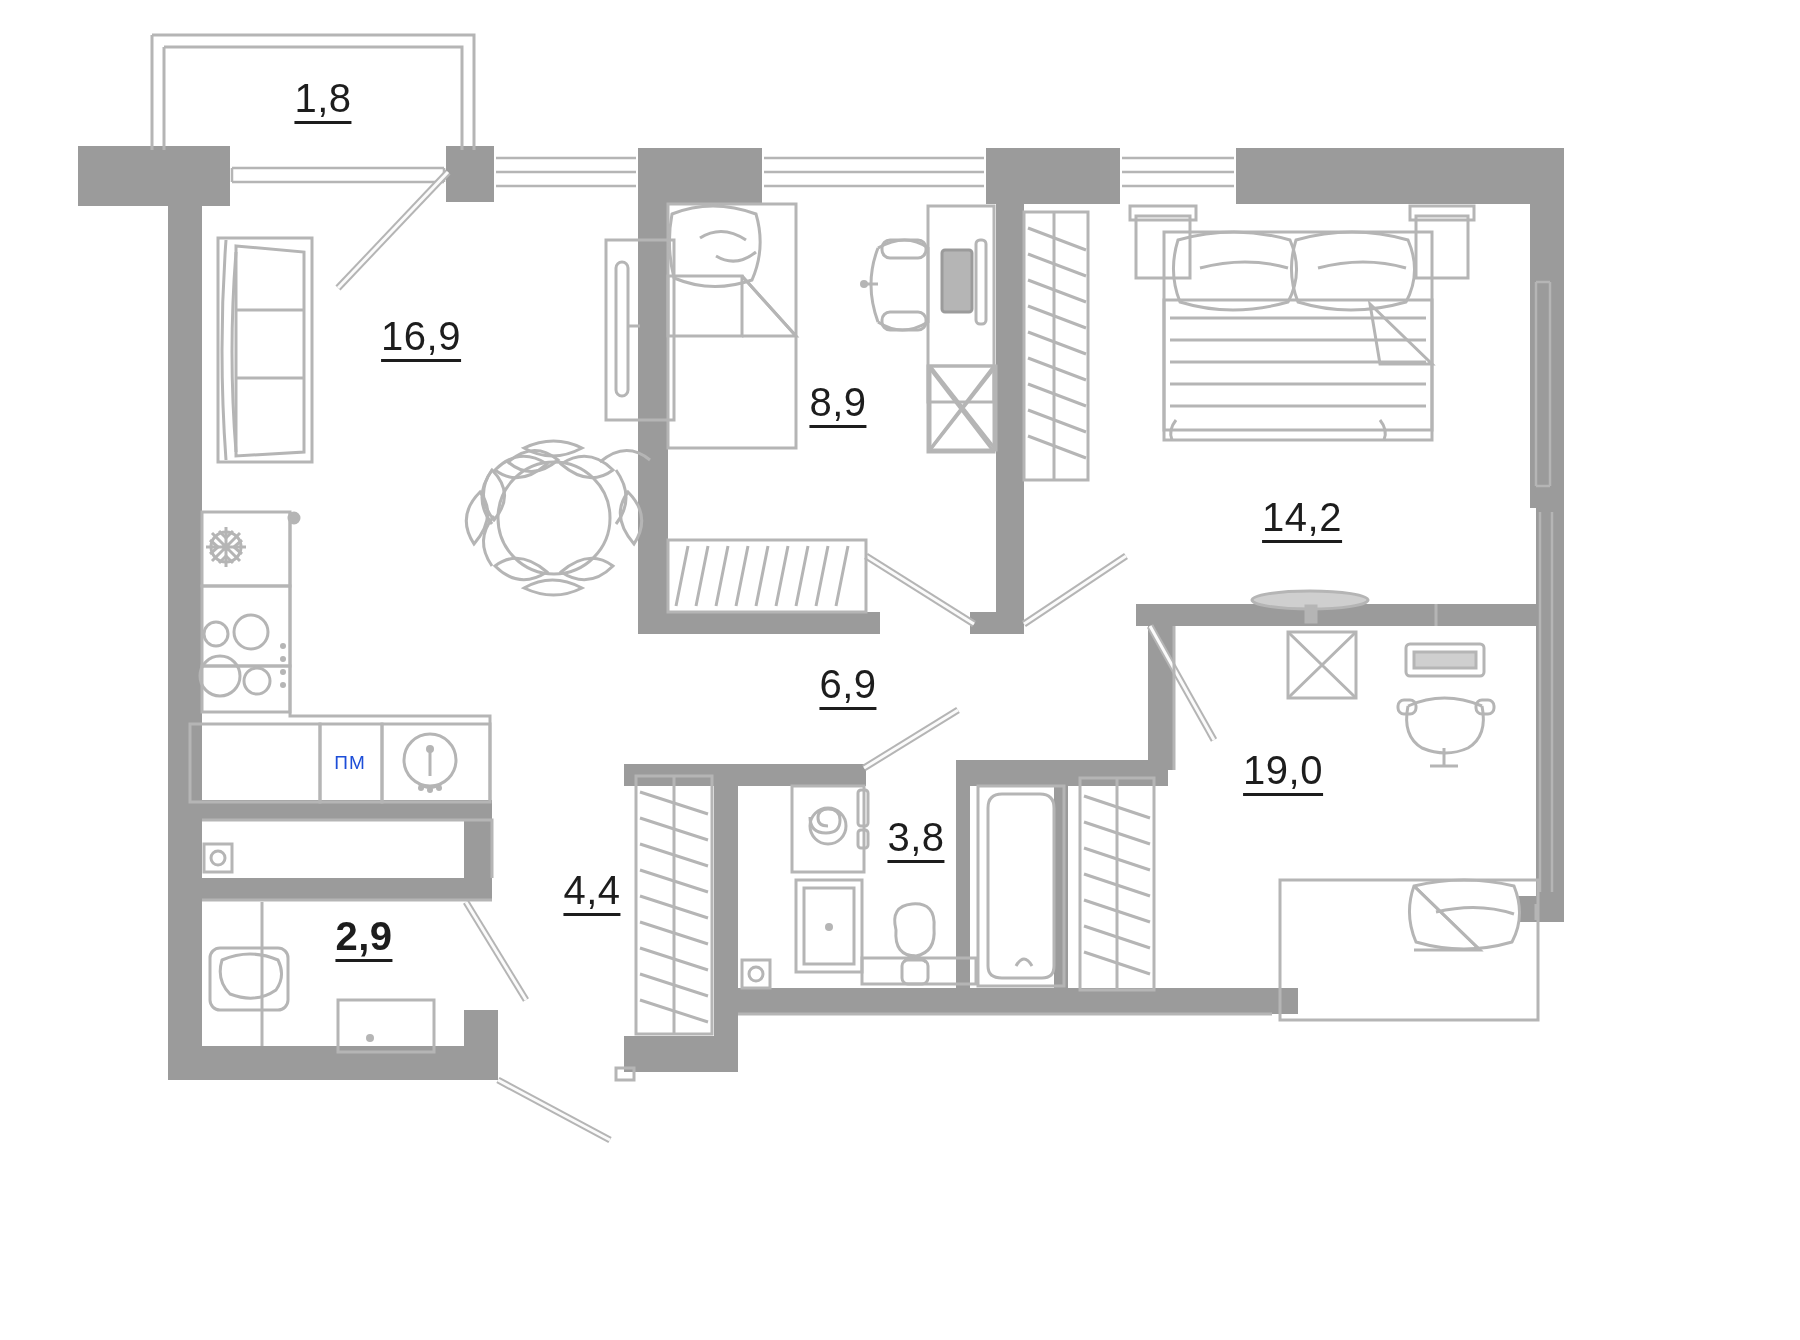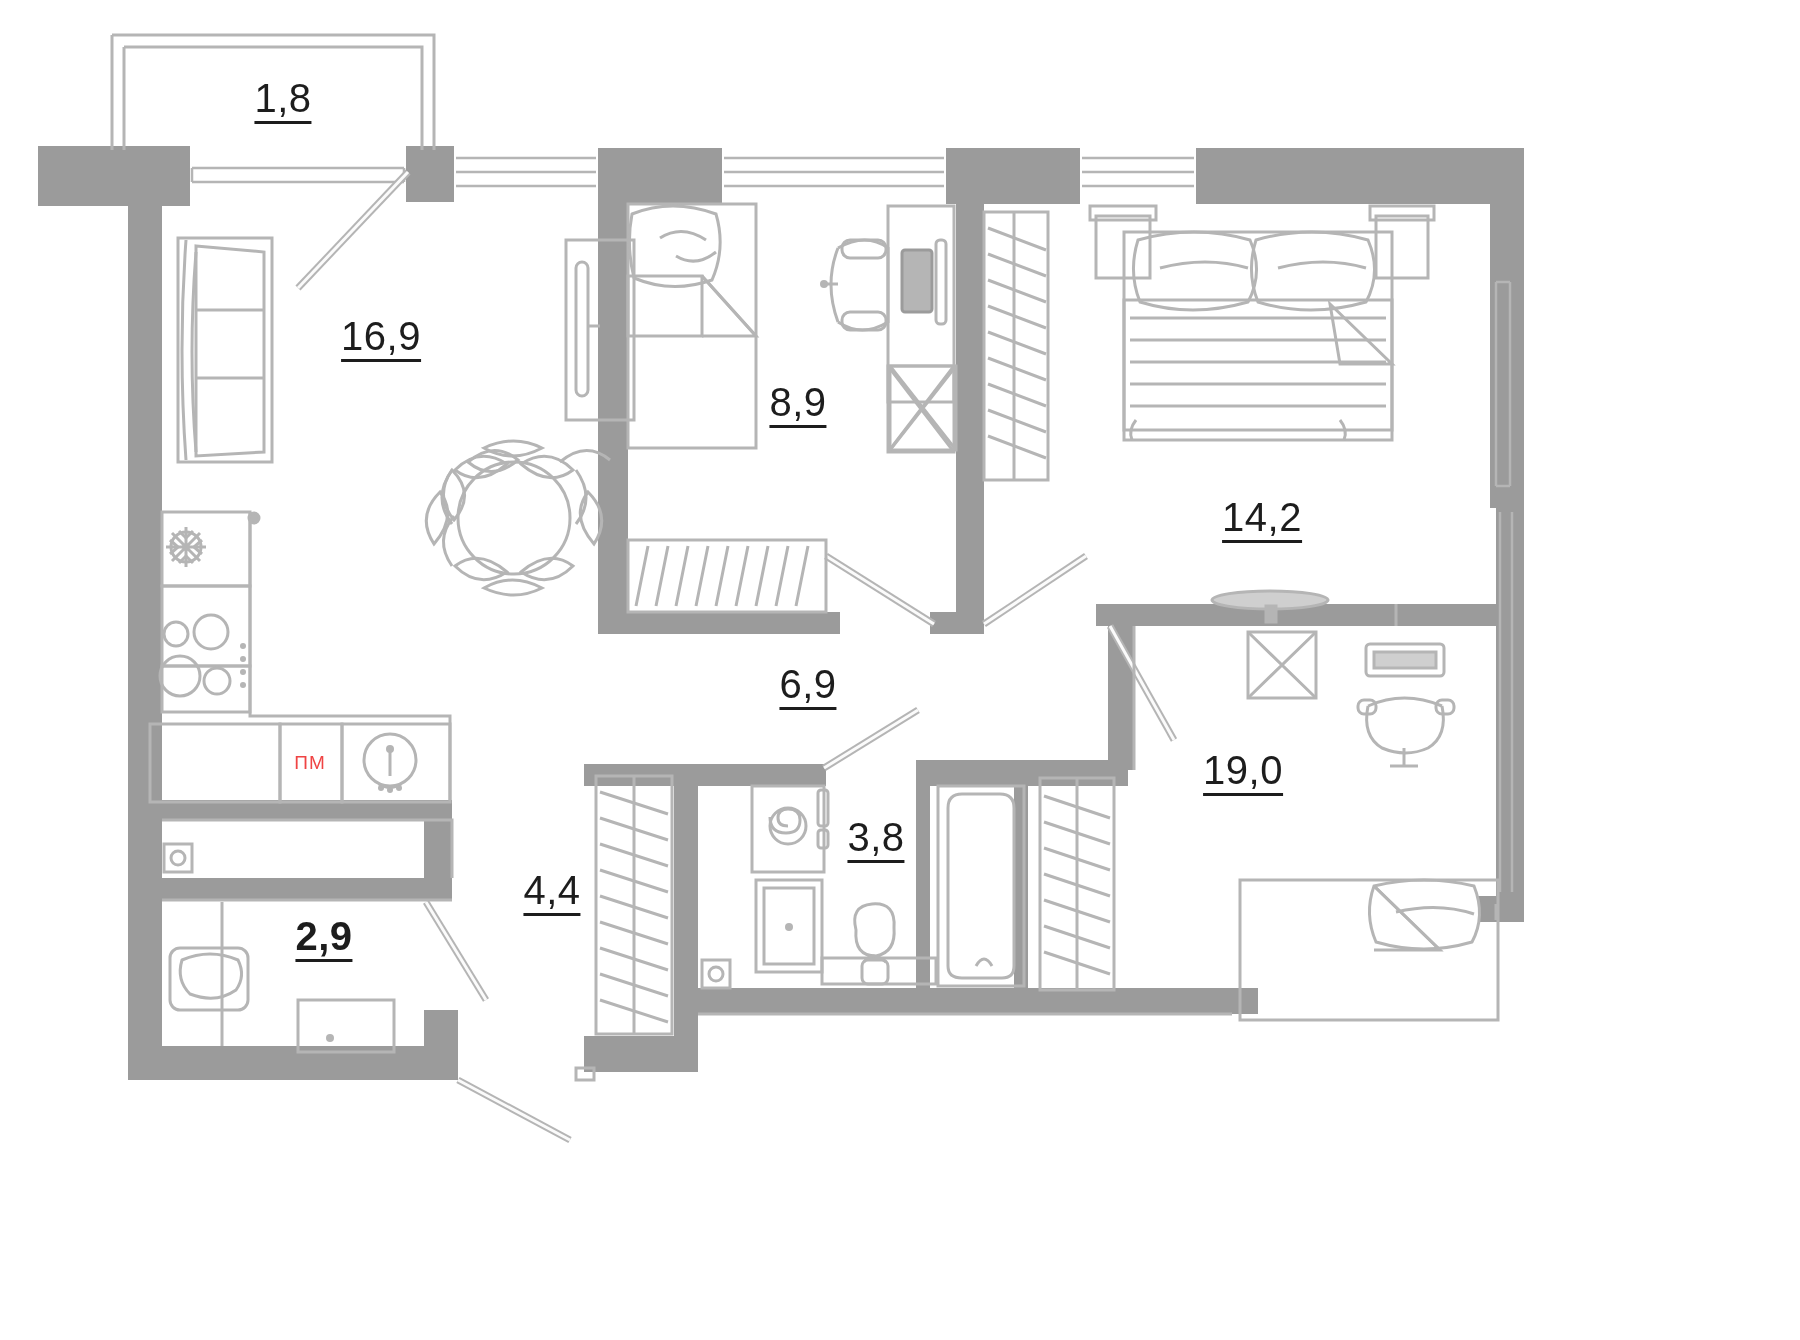--- a/index.html
+++ b/index.html
@@ -1,21 +1,21 @@
 <!DOCTYPE html>
 <html><head>
 <meta charset="utf-8">
 <style>
   html,body{margin:0;padding:0;background:#ffffff;}
   body{font-family:"Liberation Sans",sans-serif;}
-  #stage{position:relative;width:1620px;height:1340px;background:#ffffff;overflow:hidden;}
+  #stage{position:relative;width:1620px;height:1340px;background:#ffffff;overflow:hidden;margin-left:40px;}
   #plan{position:absolute;left:0;top:0;width:1800px;height:1340px;}
   .area-label{position:absolute;font-family:"Liberation Sans",sans-serif;font-size:40px;color:#1d1d1d;letter-spacing:0.5px;white-space:nowrap;transform:translate(-50%,-50%);}
   .area-label span.txt{display:inline-block;border-bottom:3px solid #1d1d1d;padding-bottom:2px;line-height:1.05;}
-  .pm-label{position:absolute;font-family:"Liberation Sans",sans-serif;font-size:19px;color:#ef4444;transform:translate(-50%,-50%);white-space:nowrap;letter-spacing:1px;}
+  .pm-label{position:absolute;font-family:"Liberation Sans",sans-serif;font-size:19px;color:#1d4ed8;transform:translate(-50%,-50%);white-space:nowrap;letter-spacing:1px;}
 </style>
 </head>
 <body>
 
 <div id="stage">
 
   <svg id="plan" viewBox="0 0 1800 1340">
     <defs>
       <g id="hatchDiag"></g>
     </defs>

